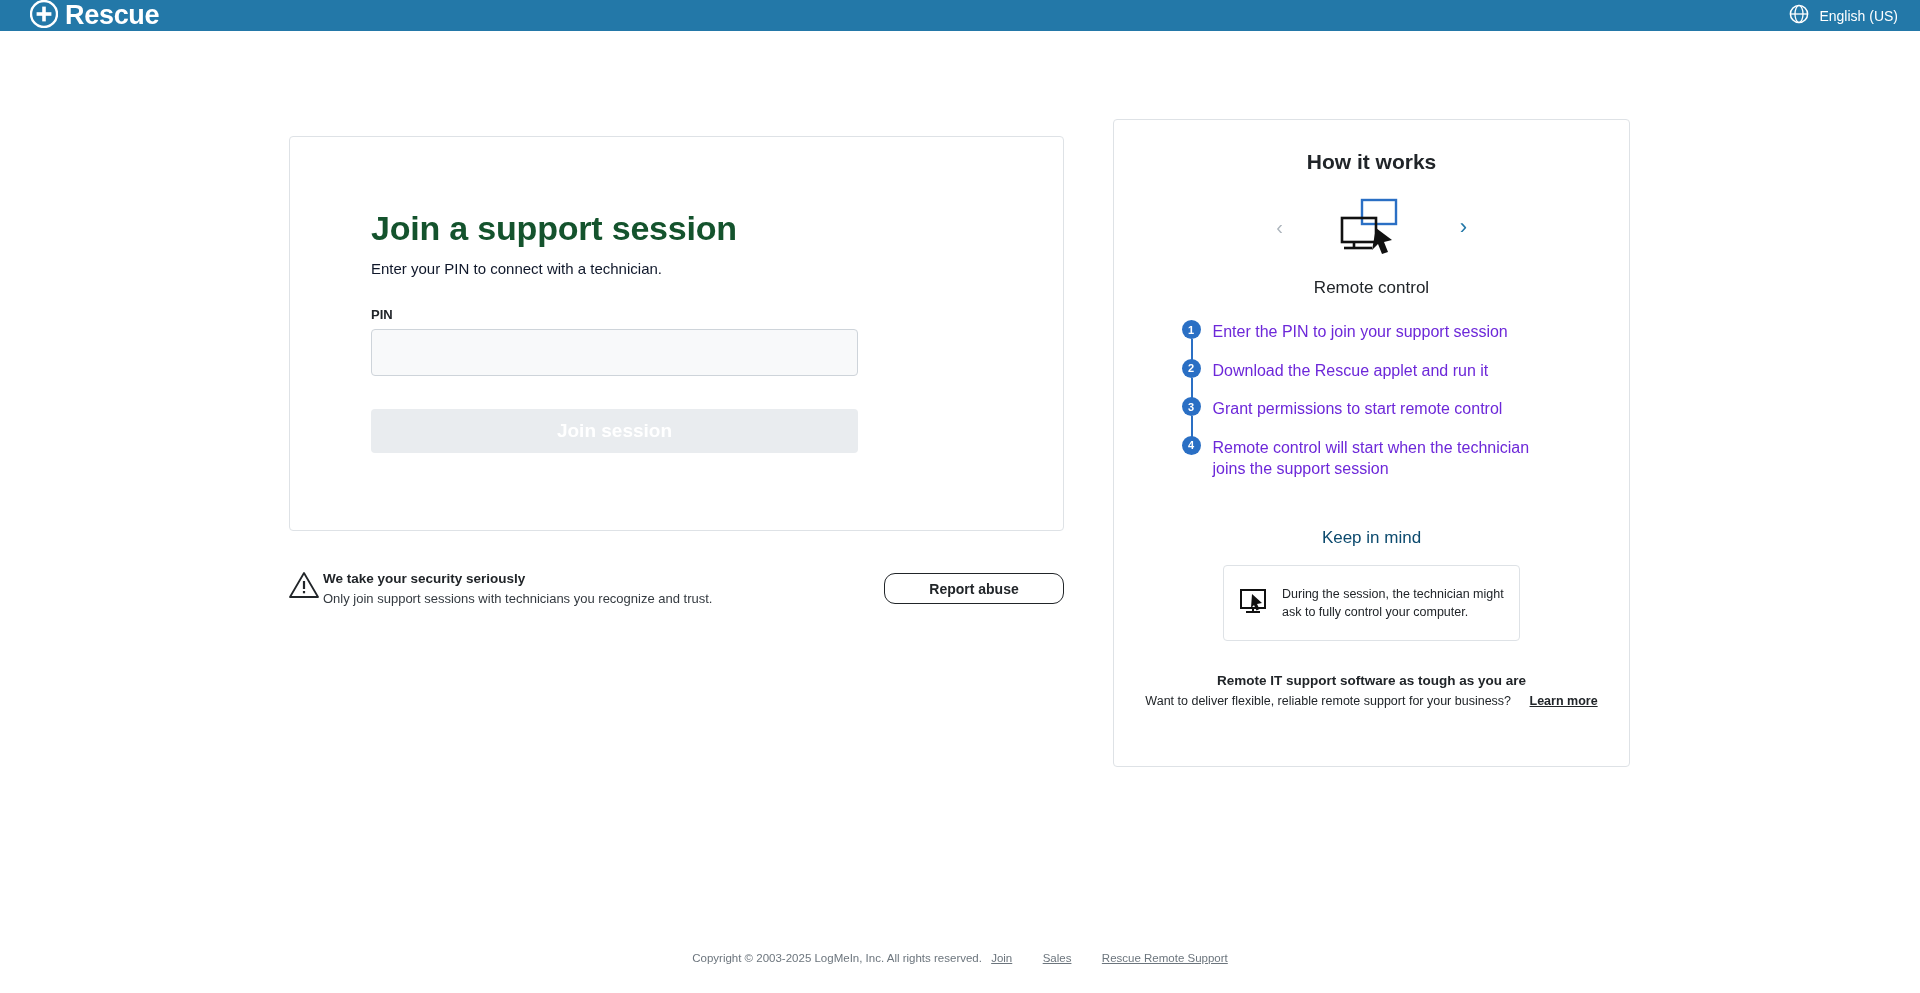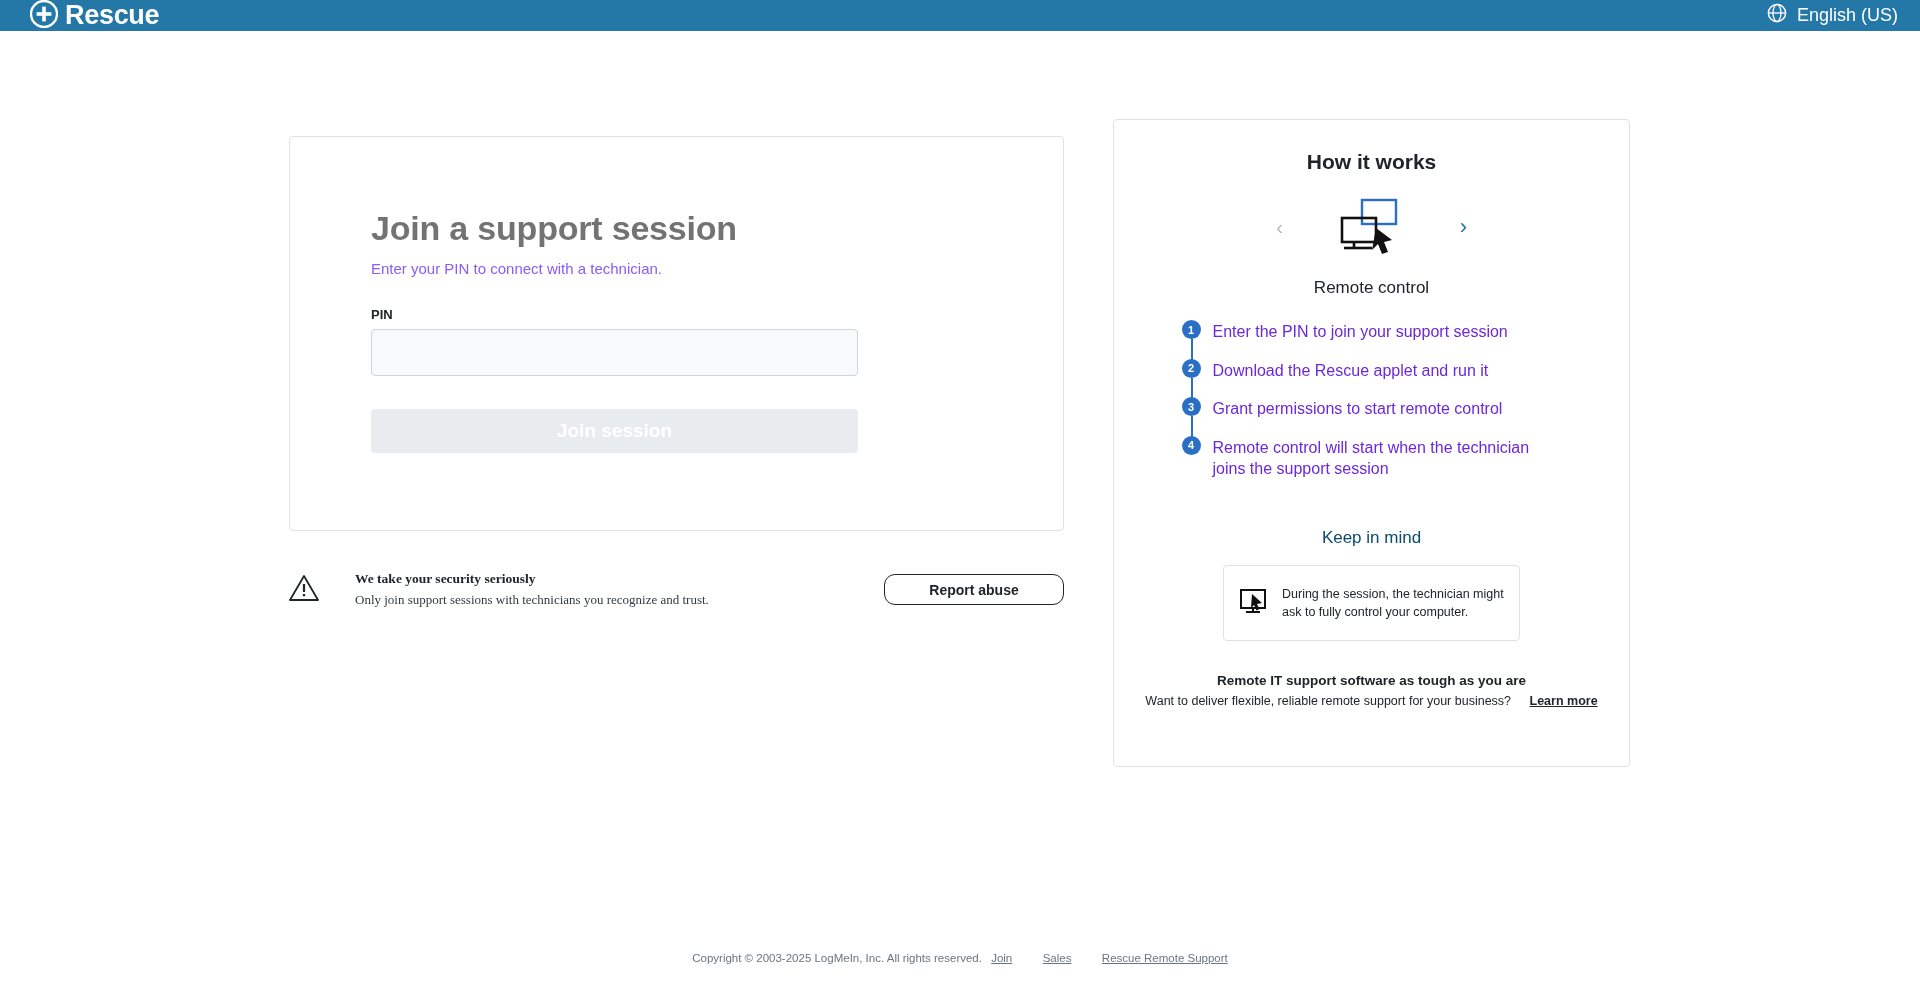--- a/index.html
+++ b/index.html
@@ -34,21 +34,21 @@
     font-size: 27px;
     font-weight: bold;
     letter-spacing: -0.3px;
     line-height: 1;
   }
   .lang {
     display: flex;
     align-items: center;
     gap: 10px;
     color: #ffffff;
-    font-size: 18px;
+    font-size: 14px;
     cursor: pointer;
   }
 
   
   .page {
     position: relative;
     height: 946px;
   }
 
   .card-join {
@@ -60,27 +60,27 @@
     background: #ffffff;
     border: 1px solid #dee2e6;
     border-radius: 4px;
   }
   .join-inner {
     padding: 72px 0 0 81px;
   }
   .join-title {
     font-size: 34px;
     font-weight: bold;
-    color: #737373;
+    color: #14532d;
     margin: 0 0 12px 0;
     letter-spacing: -0.2px;
   }
   .join-sub {
     font-size: 15px;
-    color: #8b5cf6;
+    color: #0f172a;
     margin: 0 0 30px 0;
   }
   .field-label {
     font-size: 13px;
     font-weight: bold;
     color: #212529;
     margin-bottom: 7px;
   }
   .pin-input {
     width: 487px;
@@ -111,23 +111,21 @@
     position: absolute;
     left: 289px;
     top: 540px;
     width: 775px;
     display: flex;
     align-items: center;
     justify-content: space-between;
   }
   .security-left {
     display: flex;
-    align-items: center;
-    gap: 36px;
-    font-family: Liberation Serif, serif;
+    gap: 4px;
   }
   .warn-icon { flex: 0 0 auto; }
   .sec-title {
     font-size: 13.5px;
     font-weight: bold;
     color: #212529;
     margin-bottom: 5px;
   }
   .sec-text {
     font-size: 13px;

